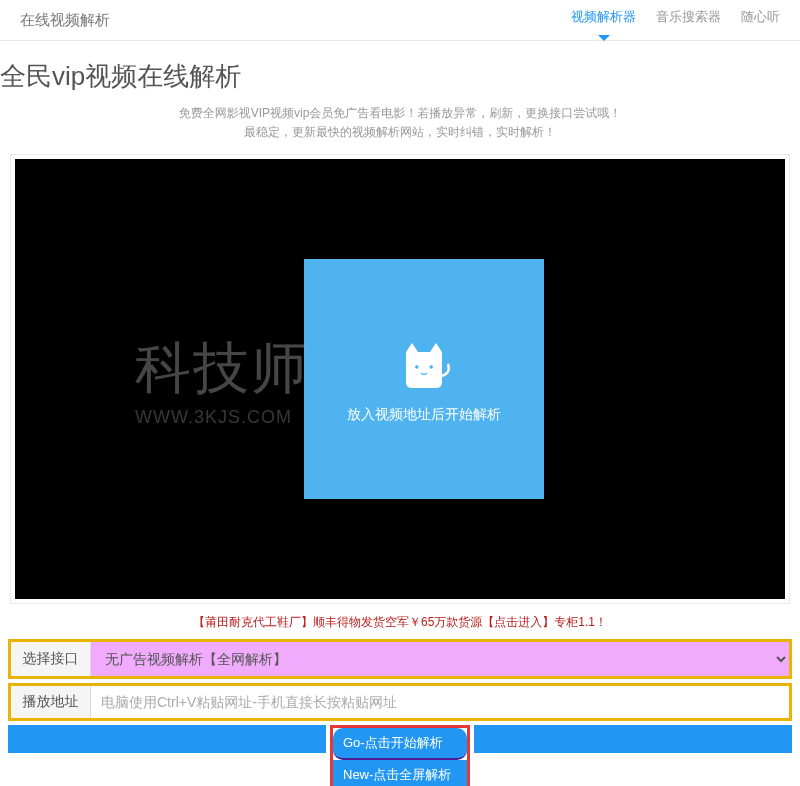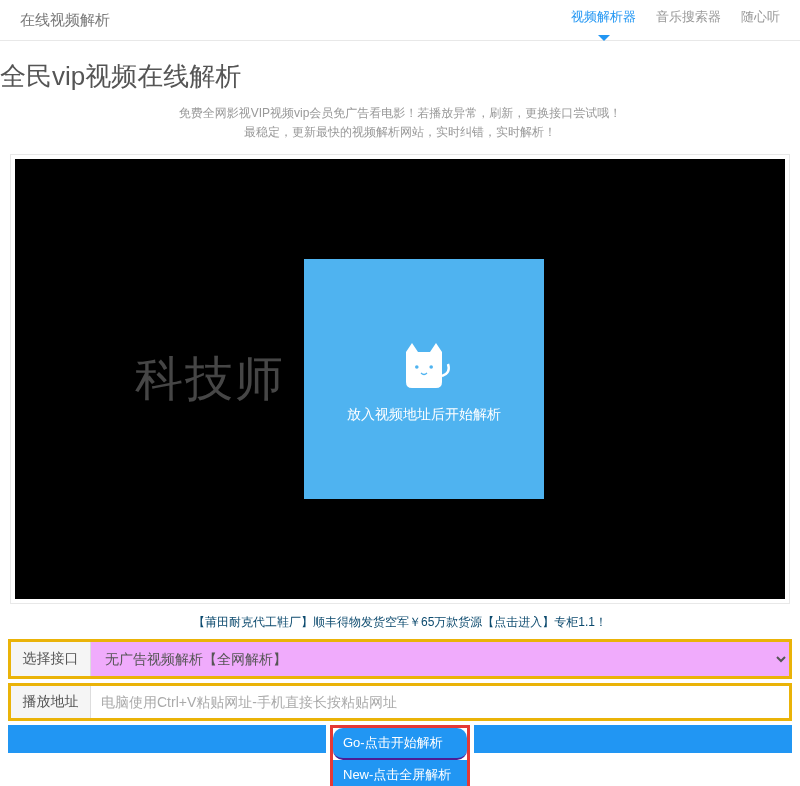--- a/index.html
+++ b/index.html
@@ -98,34 +98,34 @@
     }
     .watermark {
       position: absolute;
       left: 120px;
       top: 50%;
       transform: translateY(-50%);
       pointer-events: none;
       text-align: left;
     }
     .watermark-main {
-      font-size: 48px;
+      font-size: 56px;
       color: rgba(200,200,200,0.35);
       font-weight: normal;
       letter-spacing: 2px;
       font-family: Liberation Mono, monospace;
     }
     .watermark-sub {
       font-size: 18px;
       color: rgba(180,180,180,0.3);
       letter-spacing: 1px;
     }
     .promo-text {
       text-align: center;
-      color: #0c4a6e;
+      color: #b91c1c;
       font-size: 12px;
       margin: 8px 0;
     }
     .form-row {
       display: flex;
       margin: 4px 8px;
       border: 3px solid #eab308;
     }
     .form-label {
       background: #f5f5f5;
@@ -203,20 +203,21 @@
 
 <div class="subtitle">
   <div>免费全网影视VIP视频vip会员免广告看电影！若播放异常，刷新，更换接口尝试哦！</div>
   <div>最稳定，更新最快的视频解析网站，实时纠错，实时解析！</div>
 </div>
 
 <div class="player-container">
   <div class="player">
     <div class="watermark">
       <div class="watermark-main">科技师</div>
+      <div class="watermark-sub">WWW.3KJS.COM</div>
     </div>
     <div class="player-placeholder">
       <svg class="cat-icon" viewBox="0 0 100 100">
         <path fill="#fff" d="M20 30 L20 80 Q20 90 30 90 L70 90 Q80 90 80 80 L80 30 L70 15 L60 30 L40 30 L30 15 Z"></path>
         <circle cx="38" cy="55" r="3" fill="#4fb3f0"></circle>
         <circle cx="62" cy="55" r="3" fill="#4fb3f0"></circle>
         <path d="M45 65 Q50 70 55 65" stroke="#4fb3f0" stroke-width="2" fill="none"></path>
         <path d="M80 70 Q95 65 90 50" stroke="#fff" stroke-width="4" fill="none"></path>
       </svg>
       <div class="player-text">放入视频地址后开始解析</div>

